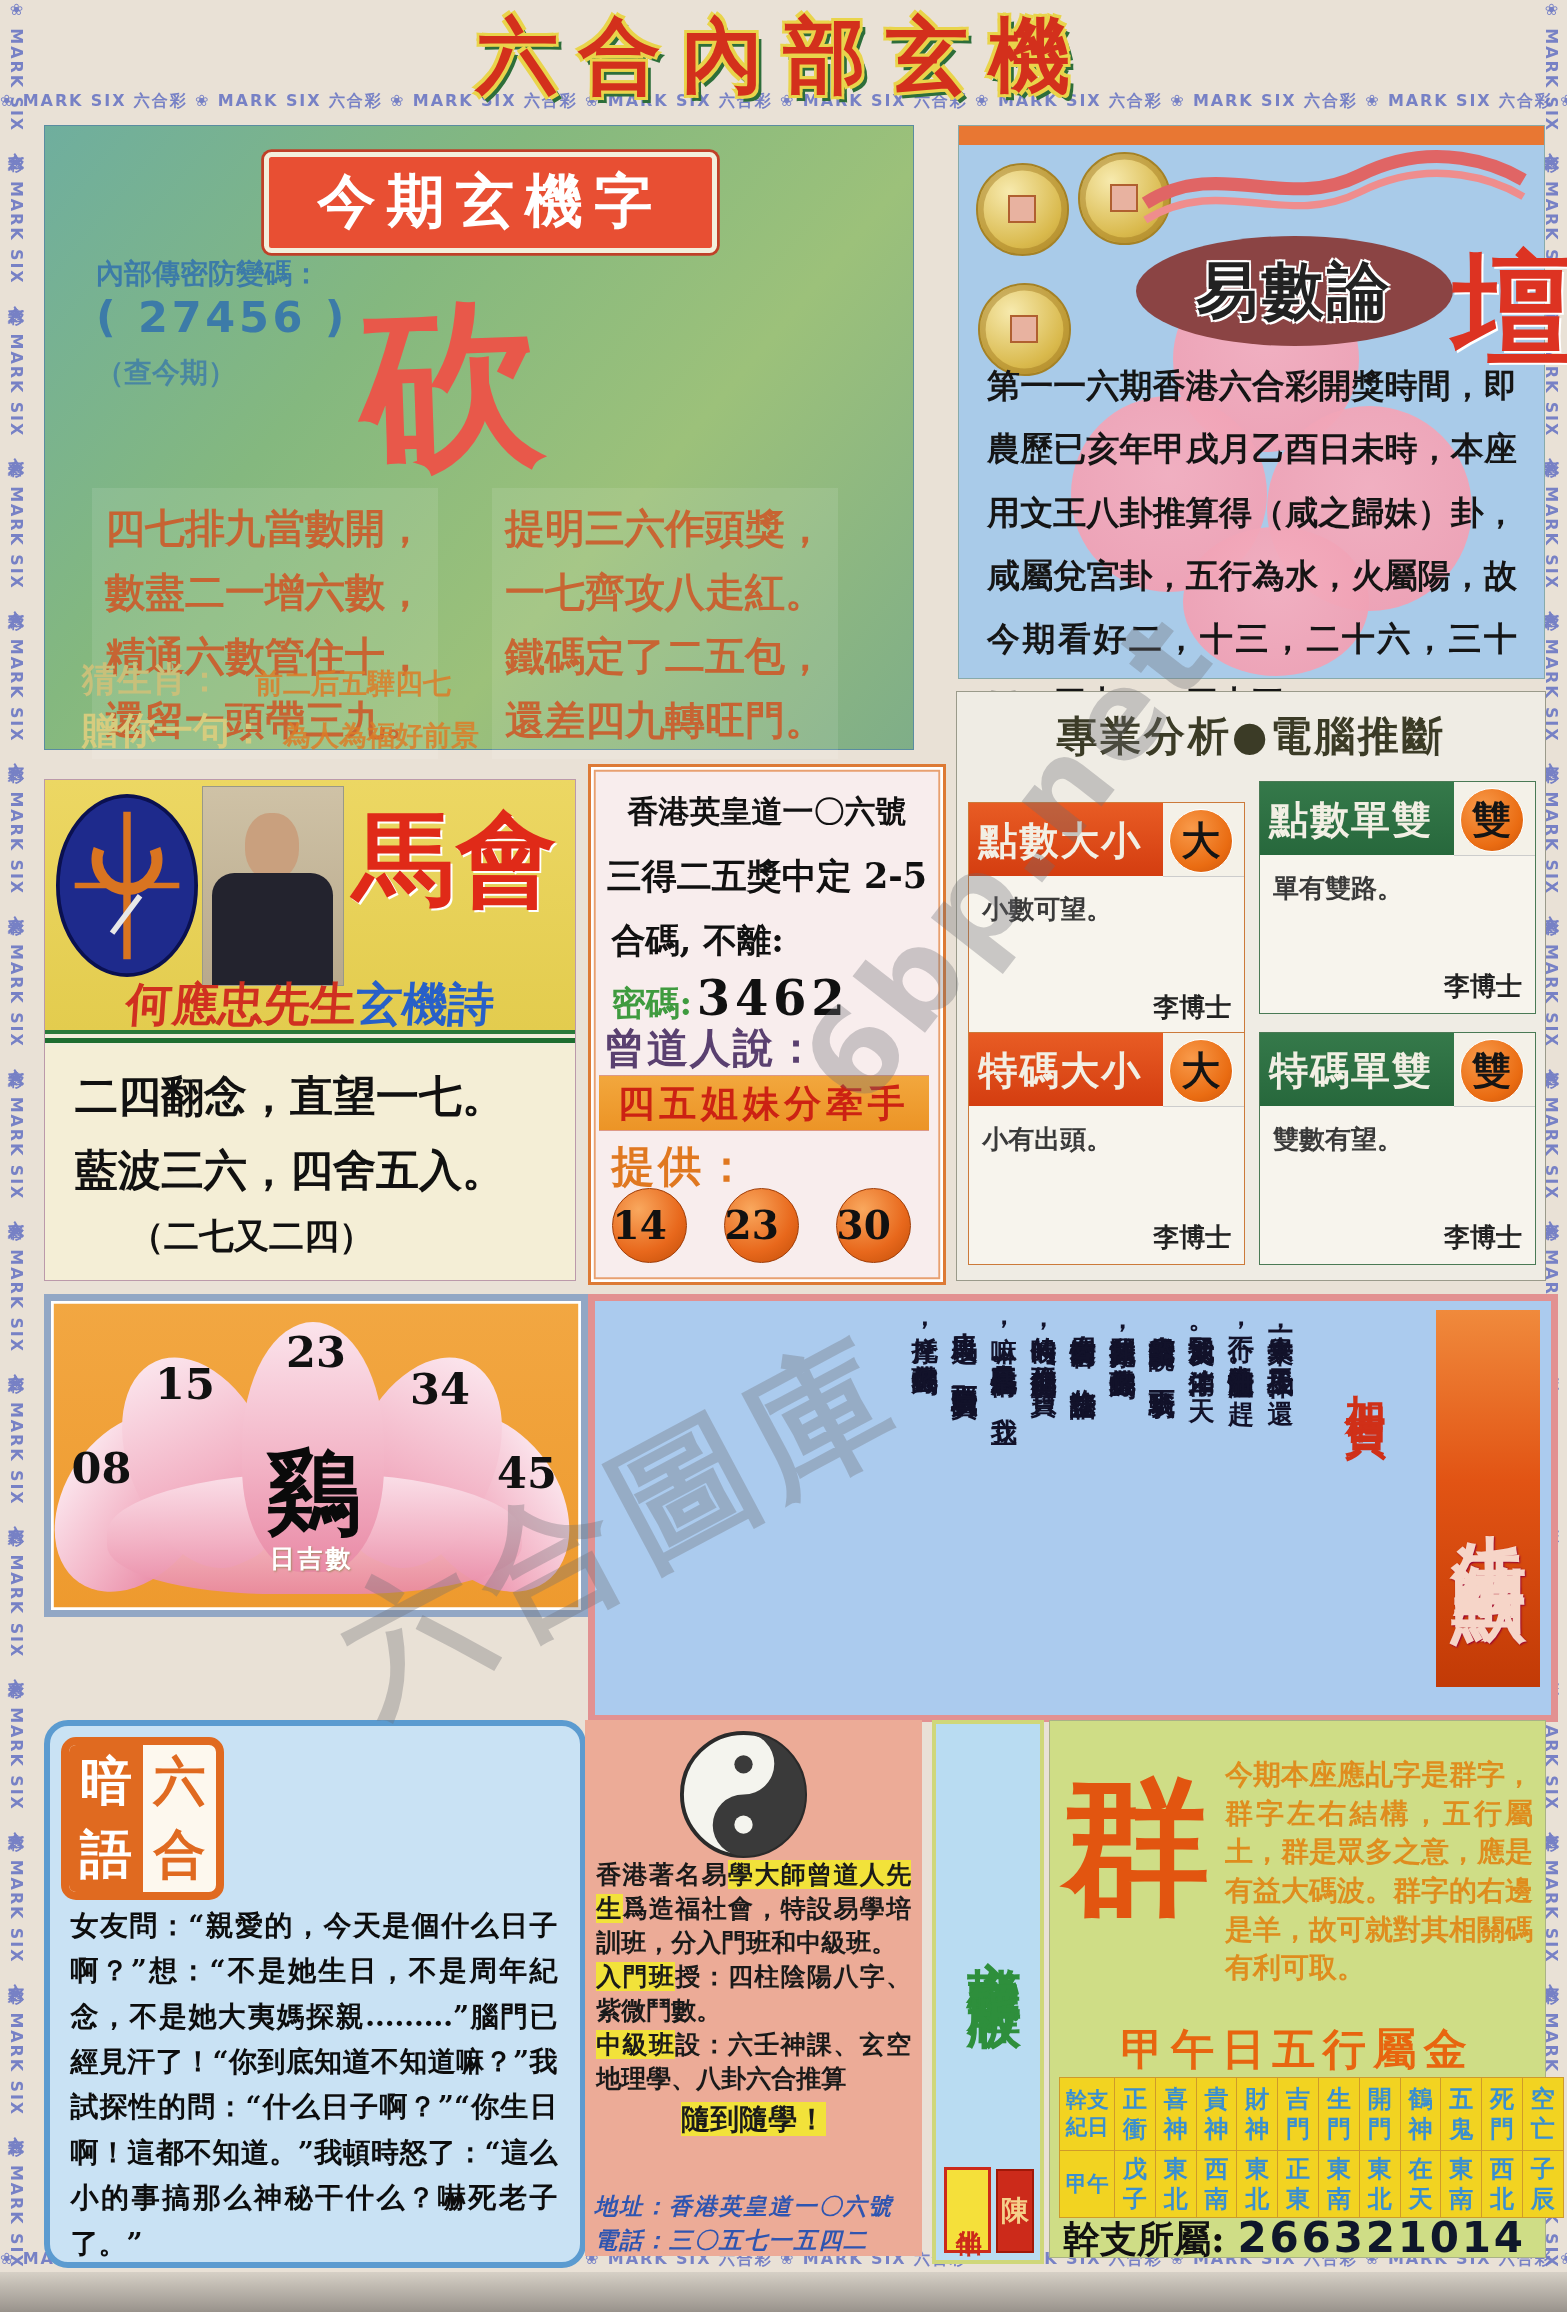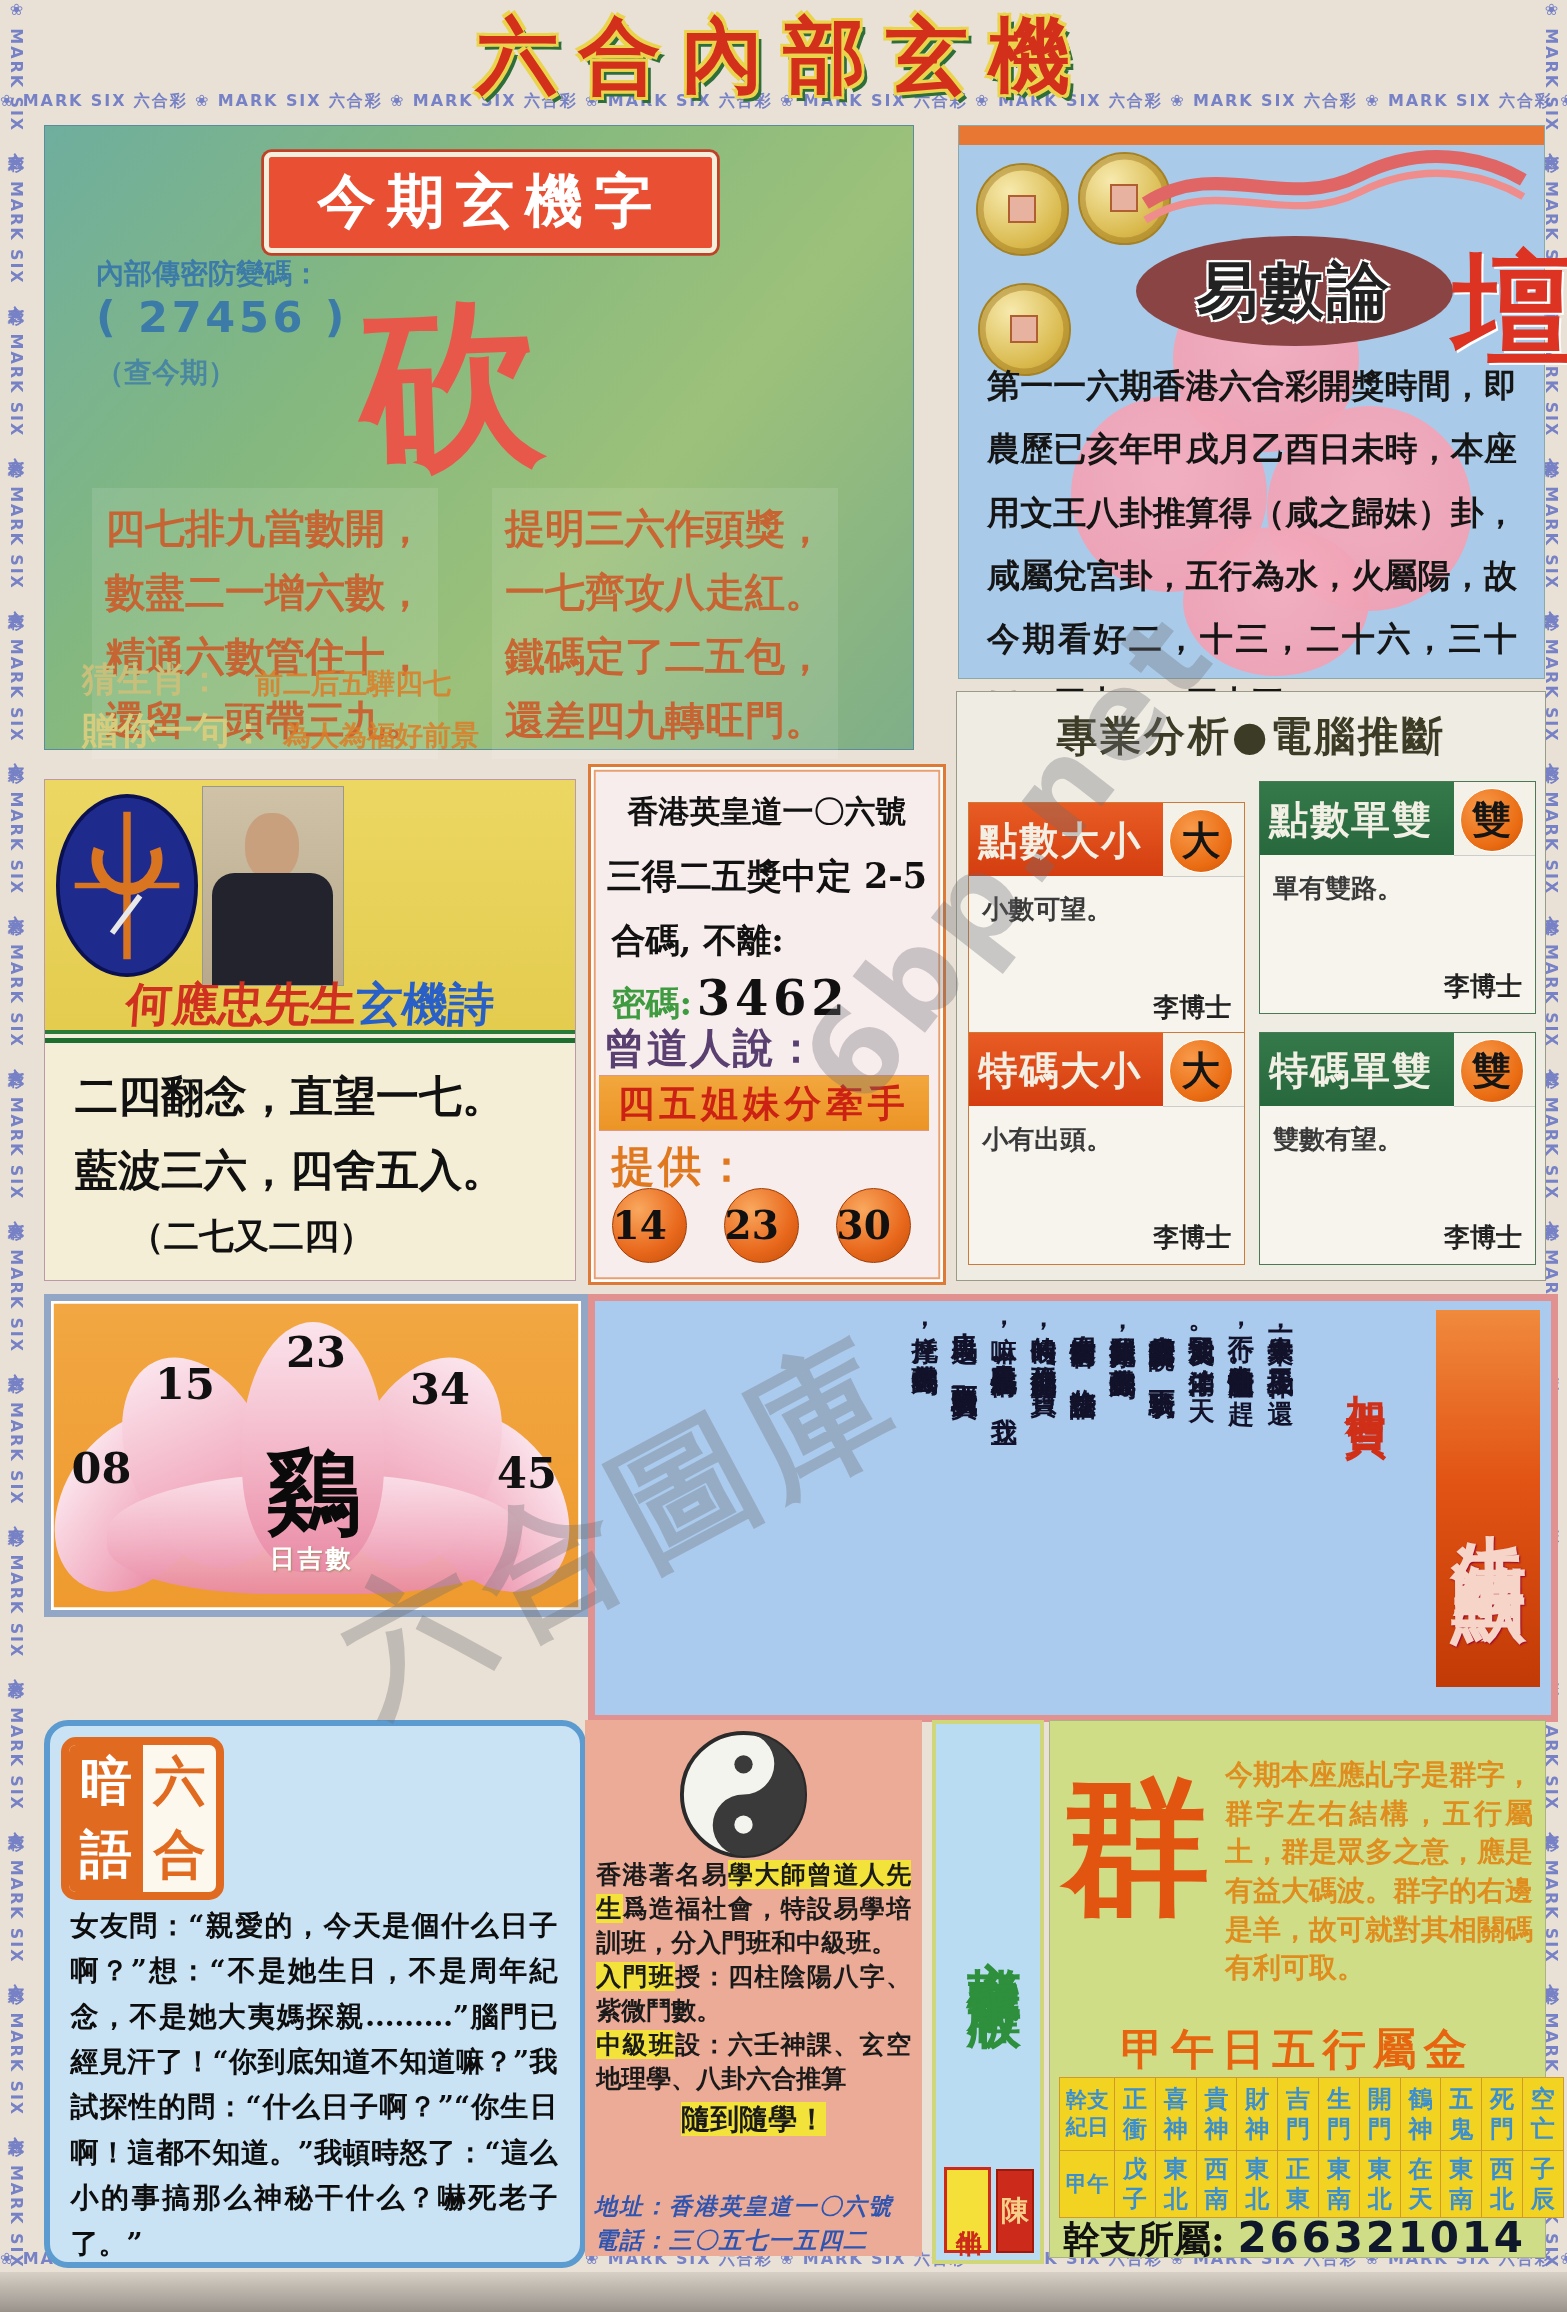--- a/index.html
+++ b/index.html
@@ -212,20 +212,21 @@
       <ellipse cx="76" cy="99" rx="74" ry="96" fill="#1e2a8c" stroke="#0a1050" stroke-width="4"></ellipse>
       <path d="M46 60 a32 32 0 1 0 60 0" stroke="#d97420" stroke-width="12" fill="none"></path>
       <line x1="76" y1="20" x2="76" y2="178" stroke="#d97420" stroke-width="8"></line>
       <line x1="20" y1="99" x2="132" y2="99" stroke="#d97420" stroke-width="6"></line>
       <path d="M60 150 l30 -40" stroke="#e8e8e8" stroke-width="6"></path>
     </svg>
     <div class="abs pc-photo">
       <div class="pc-head"></div>
       <div class="pc-suit"></div>
     </div>
+    <div class="abs pc-title">馬會</div>
     <div class="abs pc-author">
       <span style="color:#d03020;">何應忠先生</span><span style="color:#2860c8;">玄機詩</span>
     </div>
     <div class="abs pc-sep"></div>
     <div class="abs pc-poem">二四翻念，直望一七。
 藍波三六，四舍五入。</div>
     <div class="abs pc-note">（二七又二四）</div>
   </div>
 
   <div class="abs panelD">

